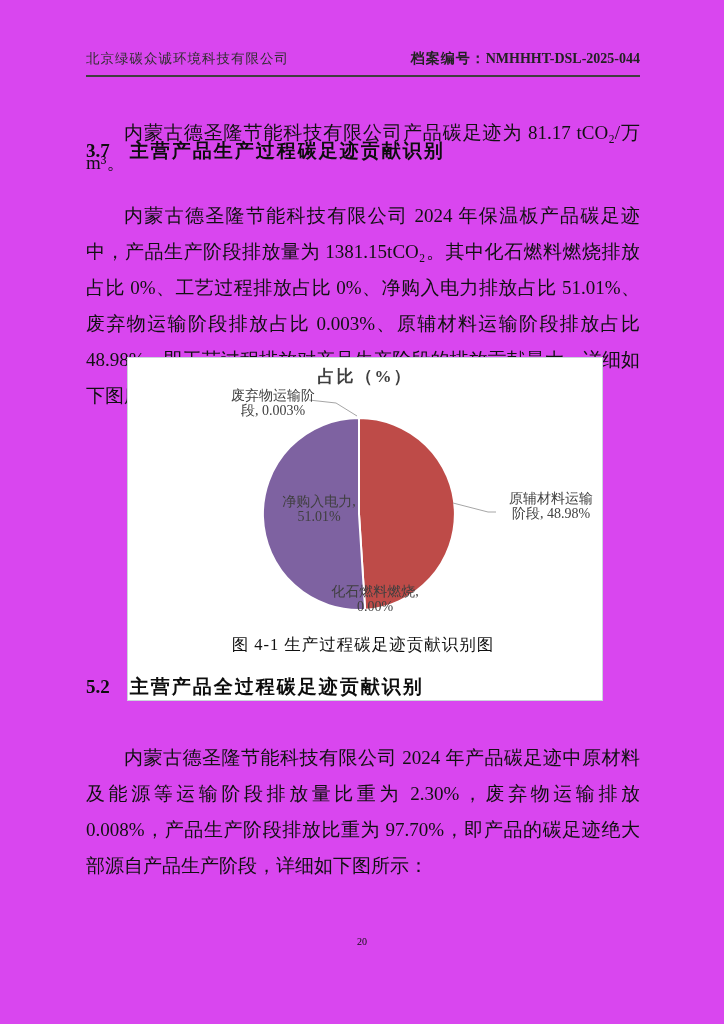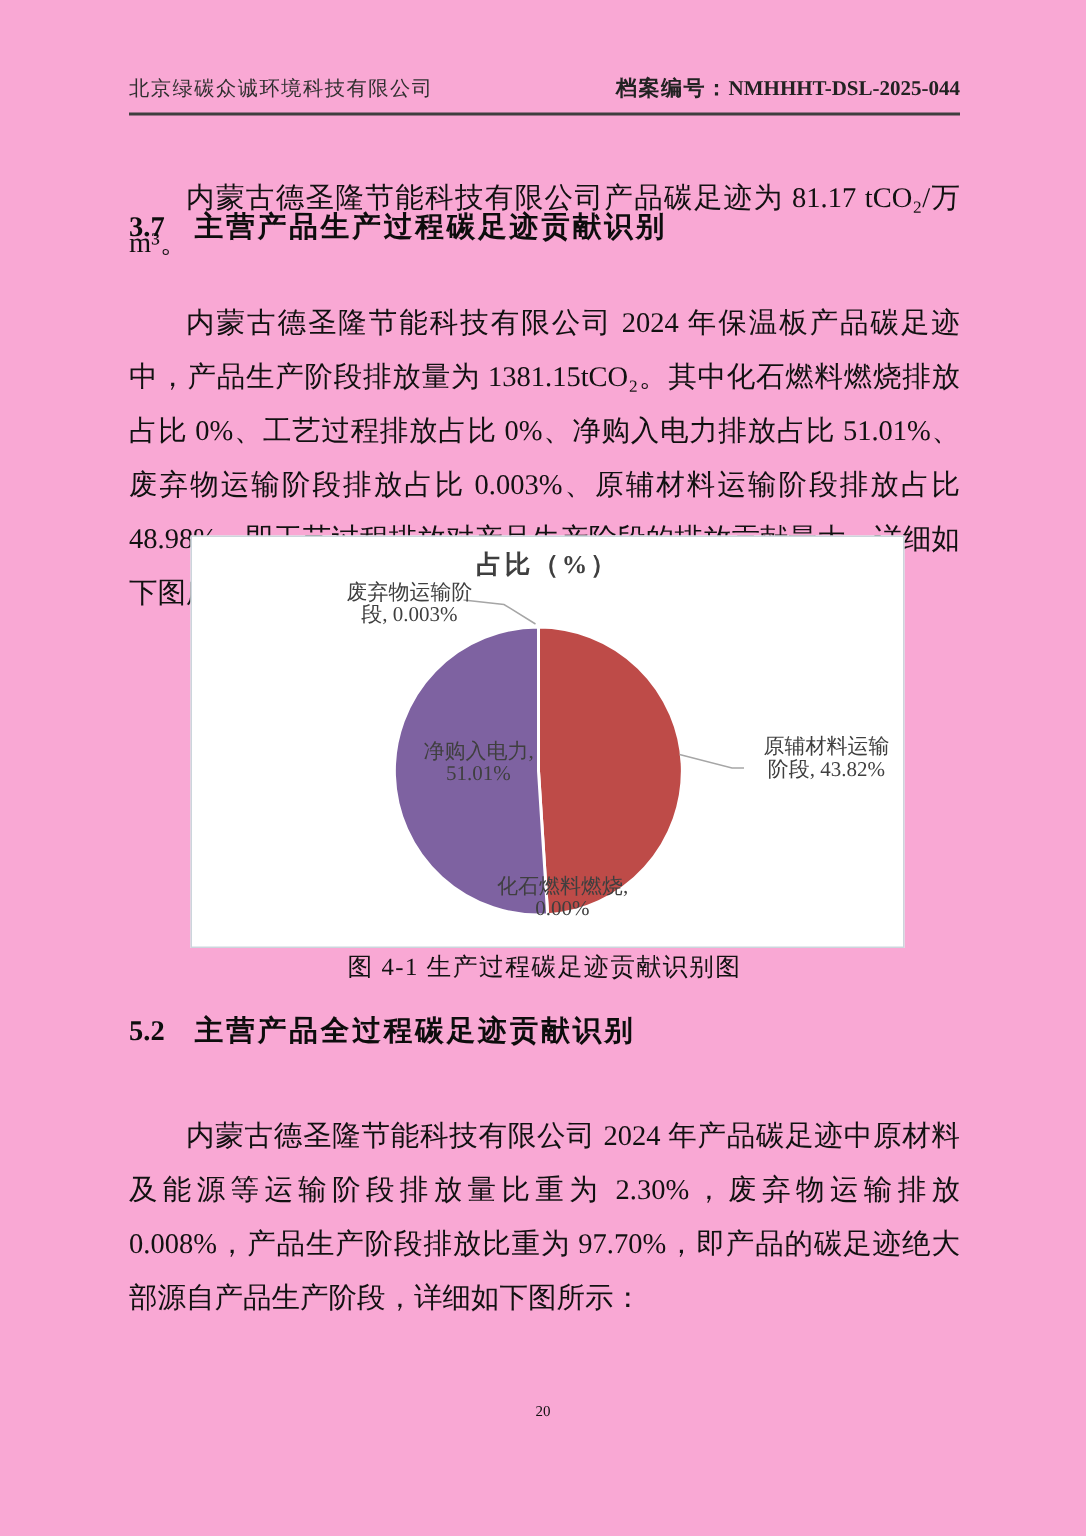--- a/index.html
+++ b/index.html
@@ -1,17 +1,17 @@
 <!DOCTYPE html>
 <html><head>
 <meta charset="utf-8">
 <style>
   html,body{margin:0;padding:0;background:#ffffff;}
   .page{
-    position:relative;width:724px;height:1024px;background:#f9a8d4;overflow:hidden;
+    position:relative;width:724px;height:1024px;background:#d946ef;overflow:hidden;
     font-family:"Liberation Serif","DejaVu Serif",serif;color:#1c1c1c;
   }
   
   .header{
     position:absolute;top:50px;left:86px;width:554px;
     display:flex;justify-content:space-between;align-items:flex-end;
     border-bottom:2px solid #3f3f3f;padding-bottom:7px;
   }
   .header .company{font-size:13.5px;color:#2f2f2f;letter-spacing:1px;}
   .header .docno{font-size:14px;font-weight:bold;color:#222;}
@@ -29,21 +29,21 @@
     font-size:19px;font-weight:bold;color:#0d0d0d;
   }
   .h2 .num{display:inline-block;margin-right:20px;letter-spacing:0;}
   .h2 .txt{letter-spacing:2px;}
   .h51{top:138px;}
   .h52{top:674px;}
   .p51{top:168px;}
   .p52{top:710px;}
   
   .chart-box{
-    position:absolute;left:127px;top:357px;width:476px;height:275px;
+    position:absolute;left:127px;top:357px;width:476px;height:344px;
     background:#fff;border:1px solid #ccd5dc;box-sizing:border-box;padding-left:47px;
   }
   .chart-title{
     position:absolute;top:7px;left:0;width:100%;text-align:center;
     font-size:17px;font-weight:bold;color:#3f3f3f;letter-spacing:2px;
     font-family:"Liberation Serif","DejaVu Serif",serif;
   }
   .chart-svg{position:absolute;left:0;top:0;}
   .pie-label{
     position:absolute;text-align:center;font-size:14px;line-height:15px;
@@ -94,21 +94,21 @@
       <polyline points="181,42 208,45 229,58" fill="none" stroke-width="1" stroke="#a6a6a6"></polyline>
       <polyline points="325,145 360,154 368,154" fill="none" stroke-width="1" stroke="#a6a6a6"></polyline>
     </svg>
 
     <div class="pie-label lbl-waste">
       <div>废弃物运输阶</div>
       <div>段, 0.003%</div>
     </div>
     <div class="pie-label lbl-raw">
       <div>原辅材料运输</div>
-      <div>阶段, 43.82%</div>
+      <div>阶段, 48.98%</div>
     </div>
     <div class="pie-label lbl-elec">
       <div>净购入电力,</div>
       <div>51.01%</div>
     </div>
     <div class="pie-label lbl-fossil">
       <div>化石燃料燃烧,</div>
       <div>0.00%</div>
     </div>
   </div>

